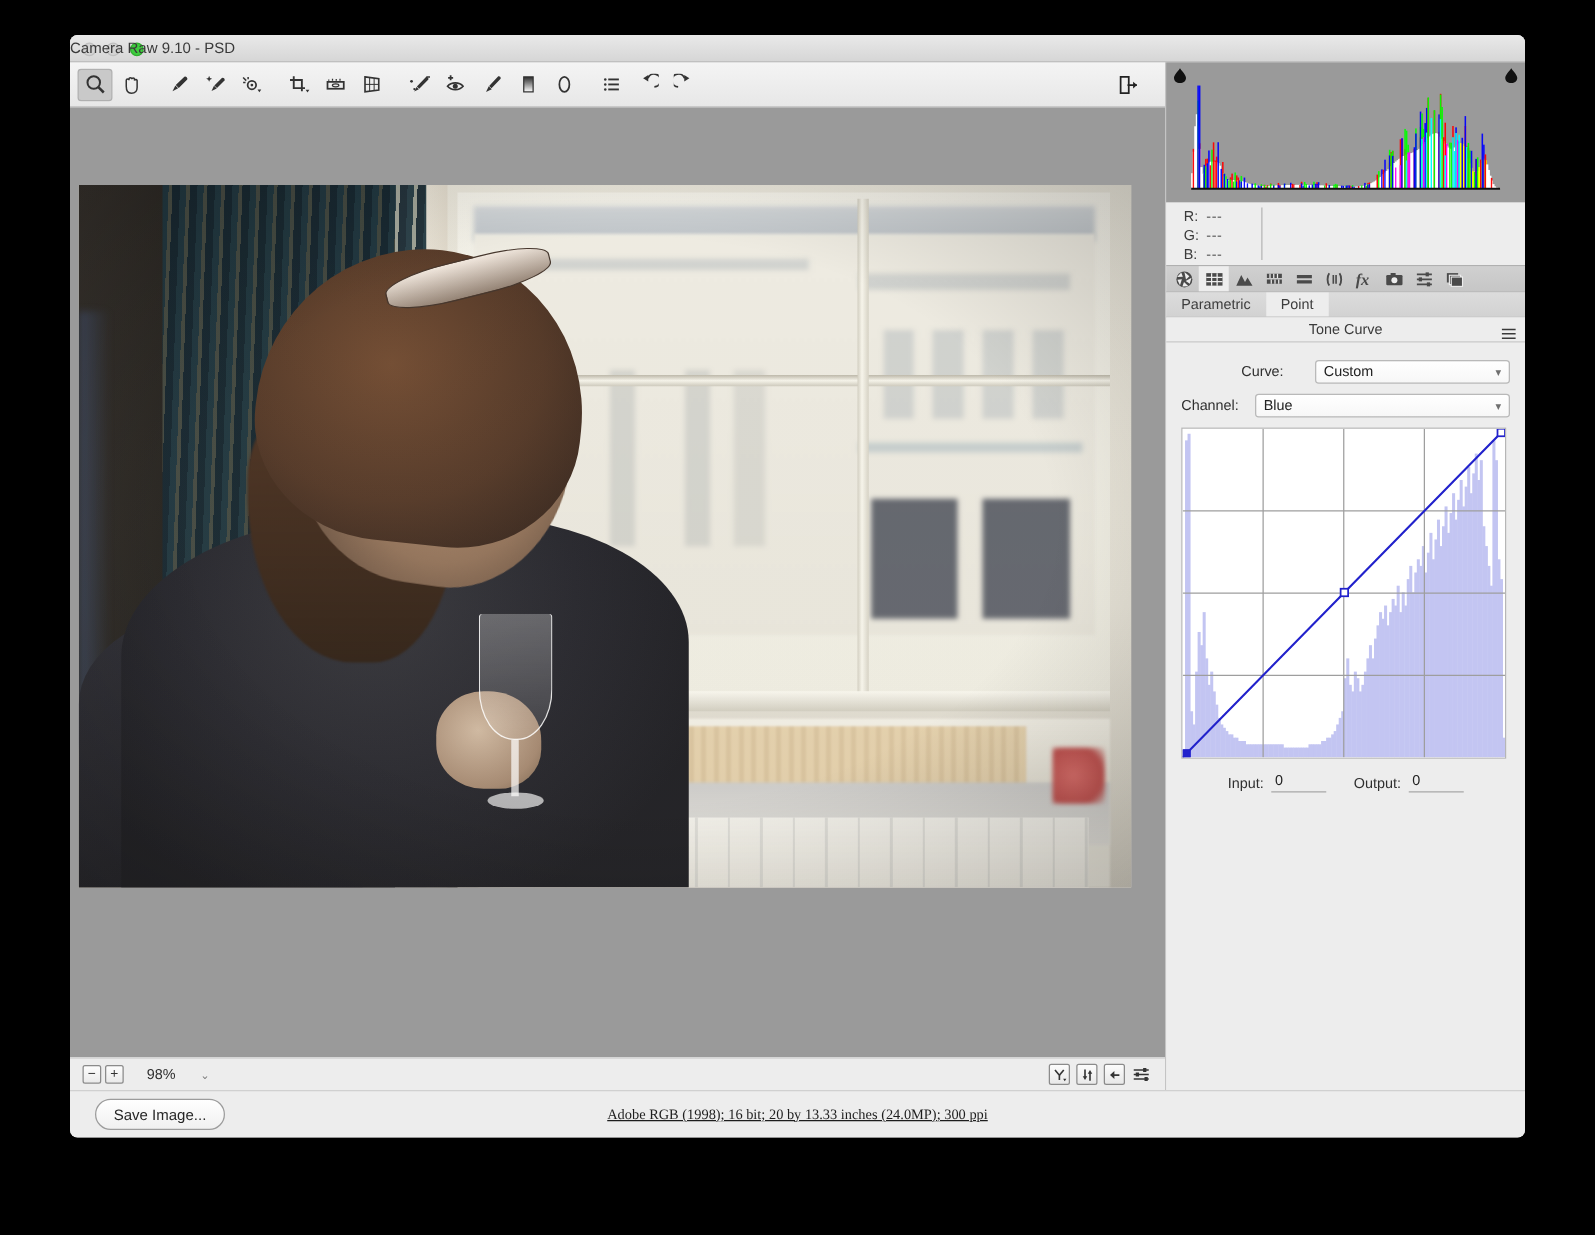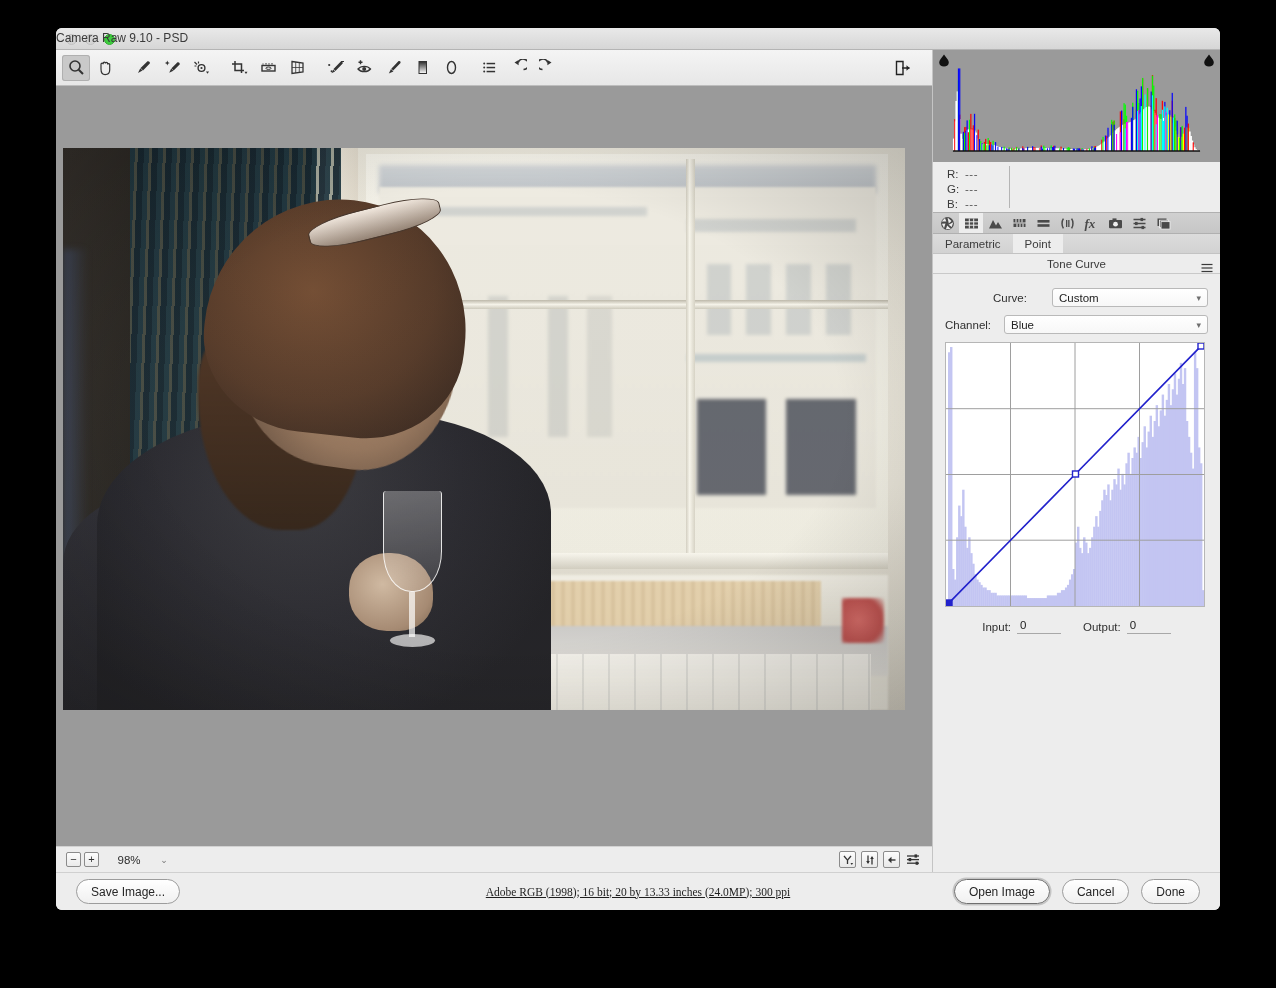--- a/index.html
+++ b/index.html
@@ -1280,19 +1280,14 @@
           </div>
         </div>
 
       </div>
     </div>
   </div>
 
   <div id="footer">
     <div class="btn">Save Image...</div>
     <div id="workflow-link">Adobe RGB (1998); 16 bit; 20 by 13.33 inches (24.0MP); 300 ppi</div>
-    <div id="footer-right">
-      <div class="btn default">Open Image</div>
-      <div class="btn">Cancel</div>
-      <div class="btn">Done</div>
-    </div>
   </div>
 </div>
 
 </body></html>

